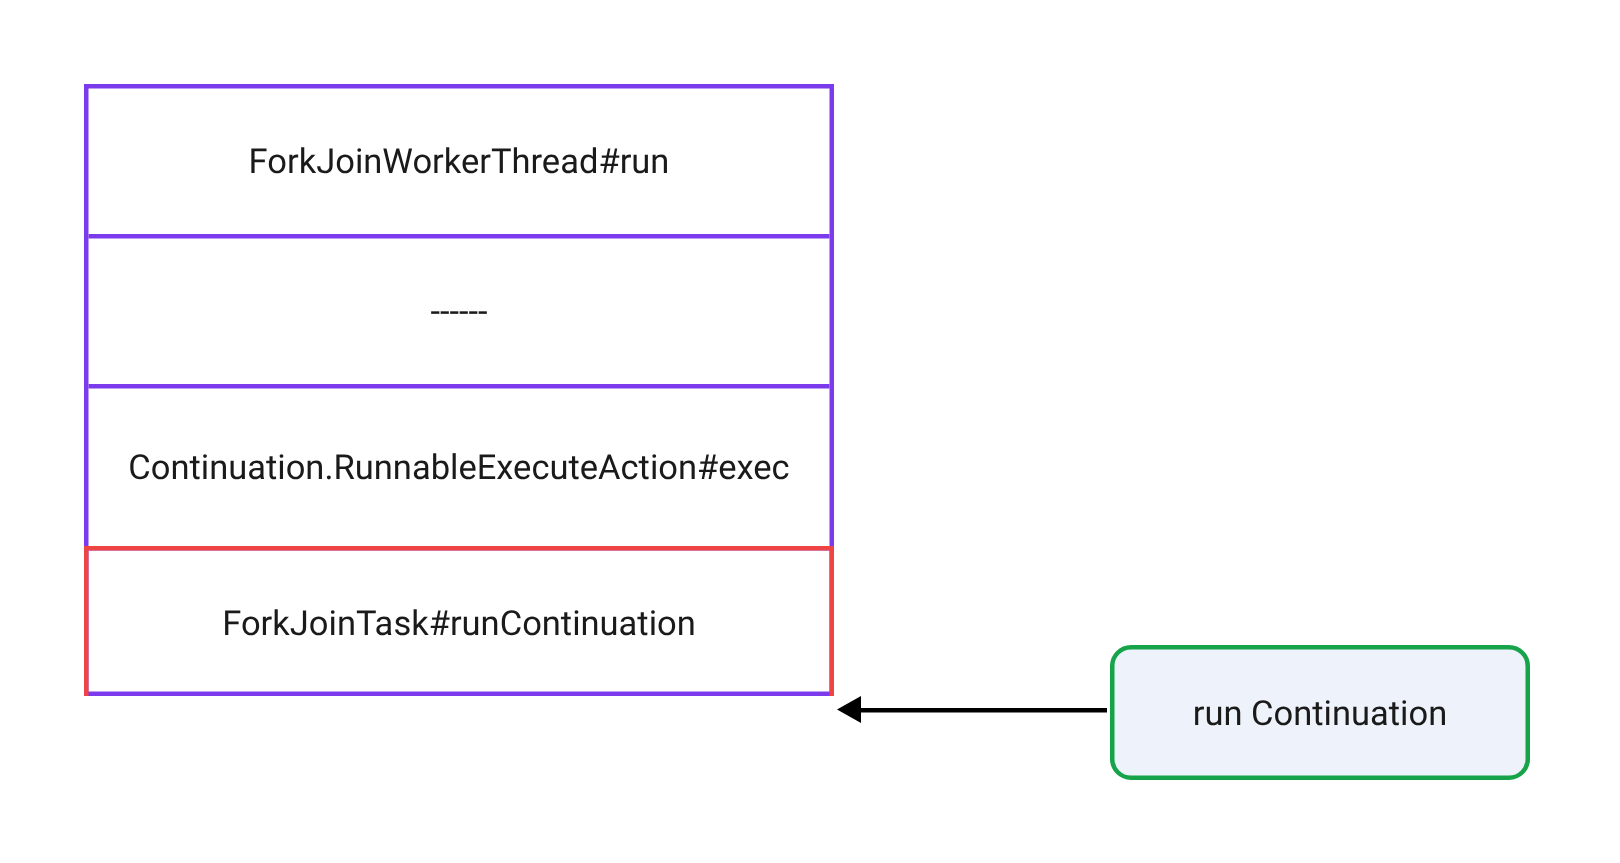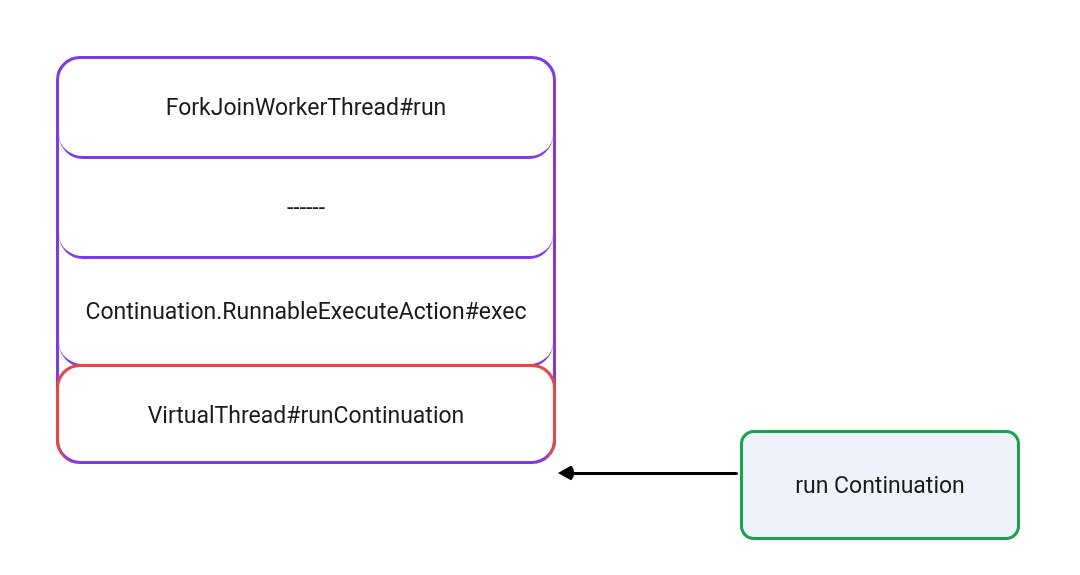--- a/index.html
+++ b/index.html
@@ -1,15 +1,15 @@
 <!DOCTYPE html>
 <html><head>
   <meta charset="utf-8">
   <style>
-    * { box-sizing: border-box; margin: 0; padding: 0; border-radius: 24px; }
+    * { box-sizing: border-box; margin: 0; padding: 0; }
     body {
       width: 1080px;
       height: 575px;
       background: #ffffff;
       font-family: -apple-system, BlinkMacSystemFont, "Segoe UI", Roboto, "Helvetica Neue", Arial, sans-serif;
       position: relative;
     }
     .stack {
       position: absolute;
       left: 56px;
@@ -38,21 +38,21 @@
       width: calc(100% + 6px);
       position: relative;
     }
     .frame:last-child { border-bottom: none; }
 
     .callout {
       position: absolute;
       left: 740px;
       top: 430px;
       width: 280px;
-      height: 110px;
+      height: 90px;
       border: 3px solid #16a34a;
       border-radius: 14px;
       background: #eef2fa;
       display: flex;
       align-items: center;
       justify-content: center;
       font-size: 23px;
       color: #1a1a1a;
     }
 
@@ -89,21 +89,21 @@
   <div class="frame frame-1">
     <span>ForkJoinWorkerThread#run</span>
   </div>
   <div class="frame frame-2">
     <span>------</span>
   </div>
   <div class="frame frame-3">
     <span>Continuation.RunnableExecuteAction#exec</span>
   </div>
   <div class="frame frame-4">
-    <span>VirtualThread#runContinuation</span>
+    <span>ForkJoinTask#runContinuation</span>
   </div>
 </div>
 
 <div class="arrow">
   <div class="arrow-line"></div>
   <div class="arrow-head"></div>
 </div>
 
 <div class="callout">
   <span>run Continuation</span>

